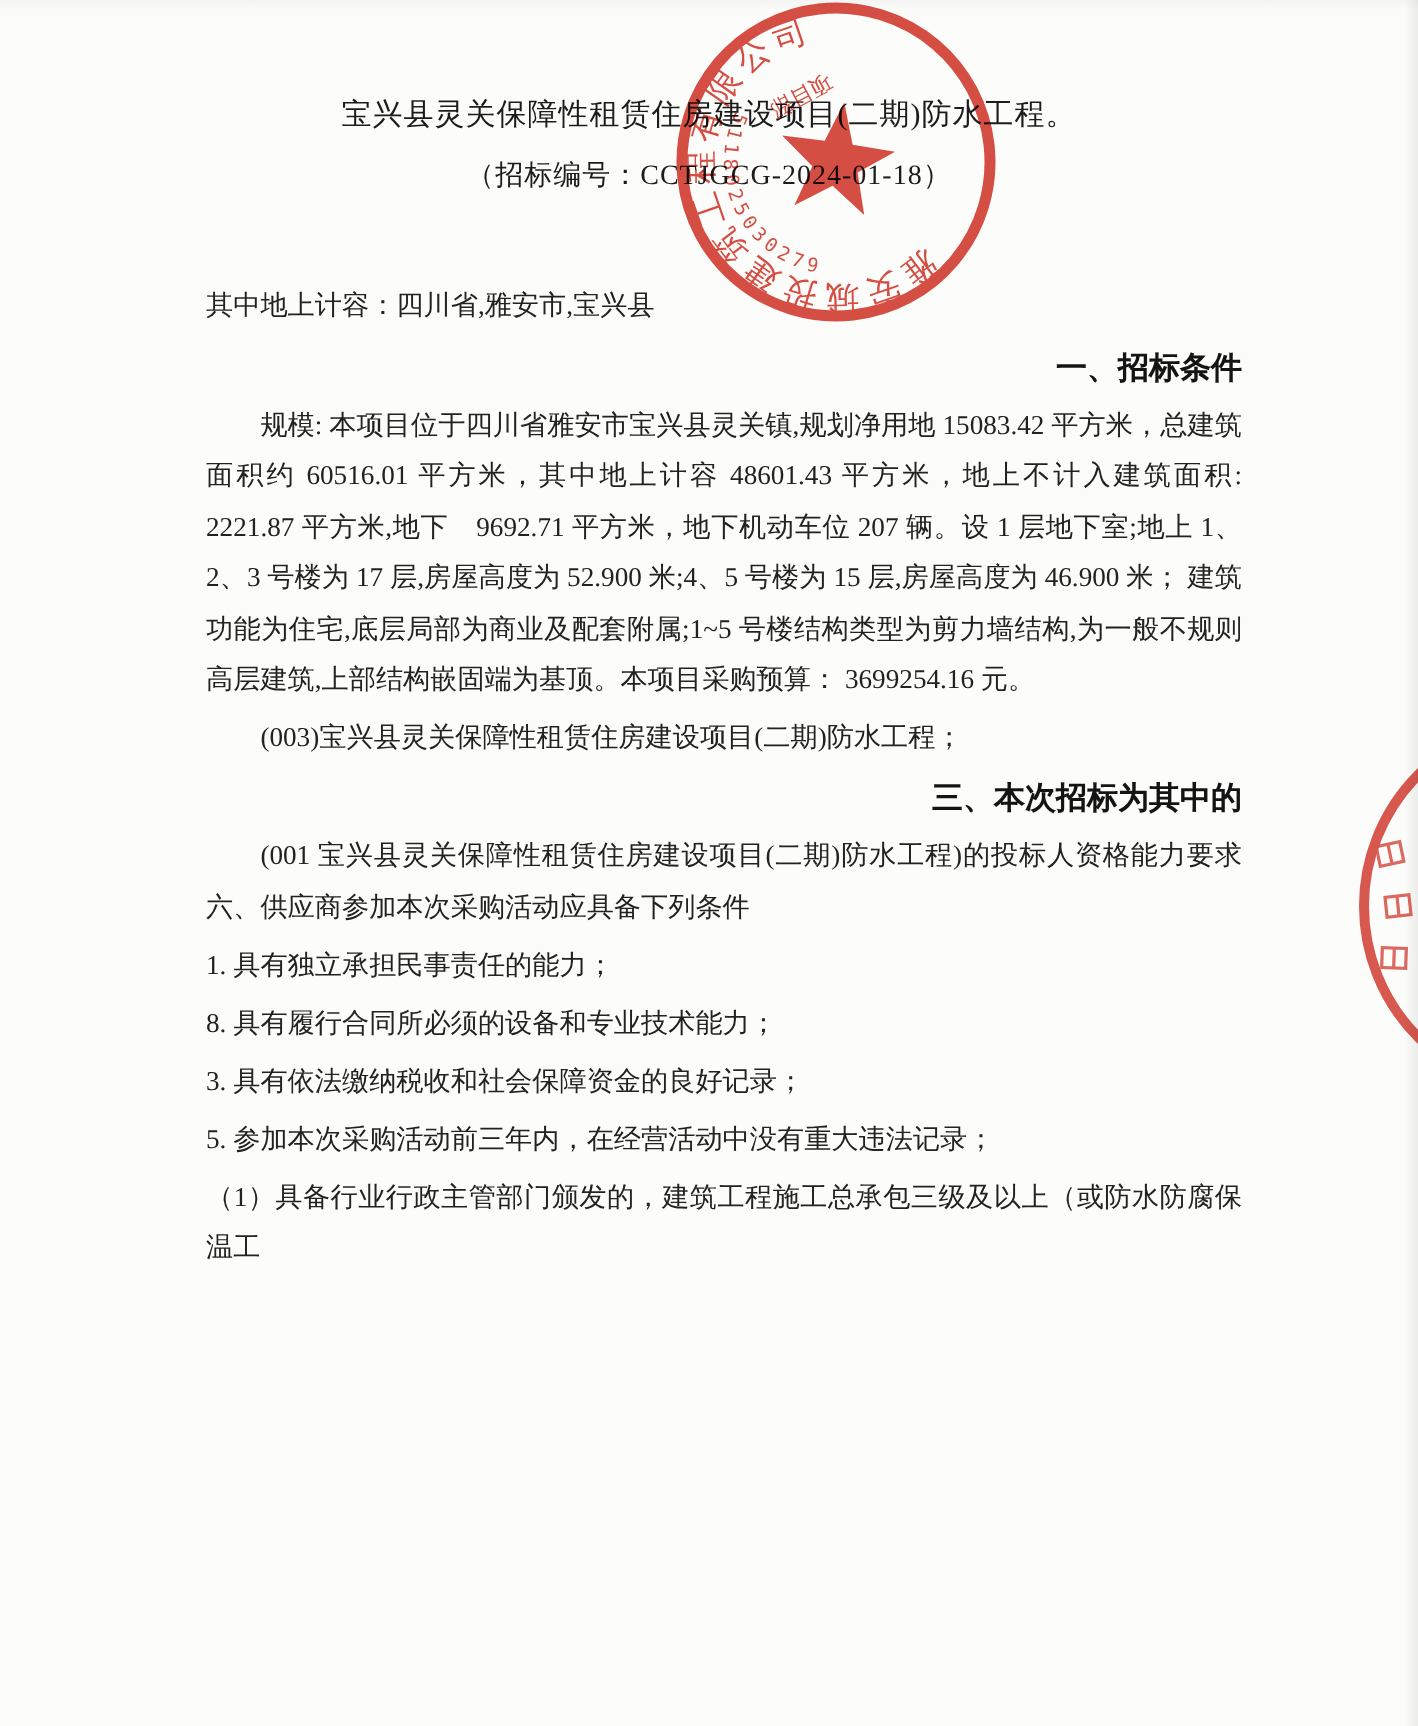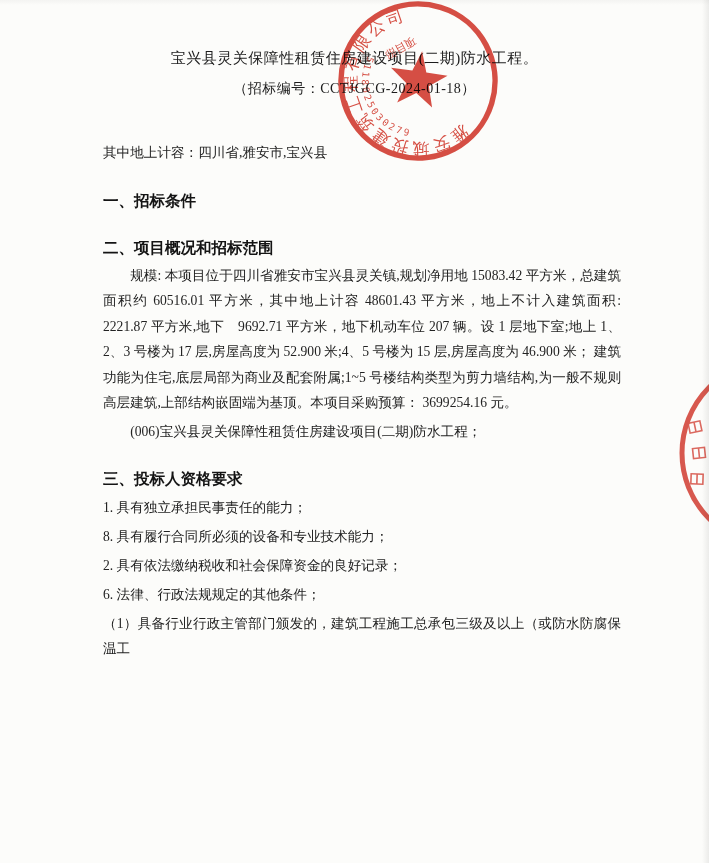--- a/index.html
+++ b/index.html
@@ -17,21 +17,21 @@
   }
   .title-block{padding-top:48px;text-align:center;}
   .doc-title{font-size:15px;line-height:21px;letter-spacing:.5px;color:#1c1c1c;}
   .doc-subtitle{font-size:14px;line-height:21px;margin-top:9px;letter-spacing:.5px;color:#1c1c1c;}
   .content{margin:41px 88px 0 103px;font-size:13.6px;line-height:25.5px;text-align:justify;}
   .content p{margin:3px 0;}
   .content p.indent{text-indent:2em;}
   .content h2{
     font-family:"Liberation Sans","DejaVu Sans",sans-serif;
     font-size:15.5px;font-weight:bold;color:#141414;
-    margin:23px 0 3px 0;line-height:24px;text-align:left;
+    margin:7px 0 3px 0;line-height:24px;text-align:right;
   }
   .content p.list-item{margin:4px 0;line-height:25px;font-family:Liberation Serif, serif;}
   
   .stamp{
     position:absolute;left:333px;top:-4px;width:170px;height:170px;
     mix-blend-mode:multiply;opacity:.9;pointer-events:none;
   }
   .stamp text{fill:#d43c30;}
   
   .edge-stamp{
@@ -63,29 +63,29 @@
   <div class="title-block">
     <div class="doc-title">宝兴县灵关保障性租赁住房建设项目(二期)防水工程。</div>
     <div class="doc-subtitle">（招标编号：CCTJGCG-2024-01-18）</div>
   </div>
 
   <div class="content">
     <p>其中地上计容：四川省,雅安市,宝兴县</p>
 
     <h2>一、招标条件</h2>
 
-    <h2>二、项目概况和招标范围</h2>
     <p class="indent">规模: 本项目位于四川省雅安市宝兴县灵关镇,规划净用地 15083.42 平方米，总建筑面积约 60516.01 平方米，其中地上计容 48601.43 平方米，地上不计入建筑面积: 2221.87 平方米,地下　9692.71 平方米，地下机动车位 207 辆。设 1 层地下室;地上 1、2、3 号楼为 17 层,房屋高度为 52.900 米;4、5 号楼为 15 层,房屋高度为 46.900 米； 建筑功能为住宅,底层局部为商业及配套附属;1~5 号楼结构类型为剪力墙结构,为一般不规则高层建筑,上部结构嵌固端为基顶。本项目采购预算： 3699254.16 元。</p>
-    <p class="indent">(006)宝兴县灵关保障性租赁住房建设项目(二期)防水工程；</p>
+    <p class="indent">(003)宝兴县灵关保障性租赁住房建设项目(二期)防水工程；</p>
 
-    <h2>三、投标人资格要求</h2>
+    <h2>三、本次招标为其中的</h2>
+    <p class="indent">(001 宝兴县灵关保障性租赁住房建设项目(二期)防水工程)的投标人资格能力要求 六、供应商参加本次采购活动应具备下列条件</p>
     <p class="list-item">1. 具有独立承担民事责任的能力；</p>
     <p class="list-item">8. 具有履行合同所必须的设备和专业技术能力；</p>
-    <p class="list-item">2. 具有依法缴纳税收和社会保障资金的良好记录；</p>
-    <p class="list-item">6. 法律、行政法规规定的其他条件；</p>
+    <p class="list-item">3. 具有依法缴纳税收和社会保障资金的良好记录；</p>
+    <p class="list-item">5. 参加本次采购活动前三年内，在经营活动中没有重大违法记录；</p>
     <p class="list-item">（1）具备行业行政主管部门颁发的，建筑工程施工总承包三级及以上（或防水防腐保温工</p>
   </div>
 
   <svg class="edge-stamp" viewBox="0 0 52 142" xmlns="http://www.w3.org/2000/svg">
     <circle cx="118" cy="70" r="93" fill="none" stroke="#d43c30" stroke-width="5"></circle>
     <g stroke="#d43c30" stroke-width="1.6" fill="none" opacity=".9">
       <g transform="rotate(78 38 44)">
           <rect x="33" y="38" width="10" height="12"></rect>
           <line x1="33" y1="44" x2="43" y2="44"></line>
         </g>

